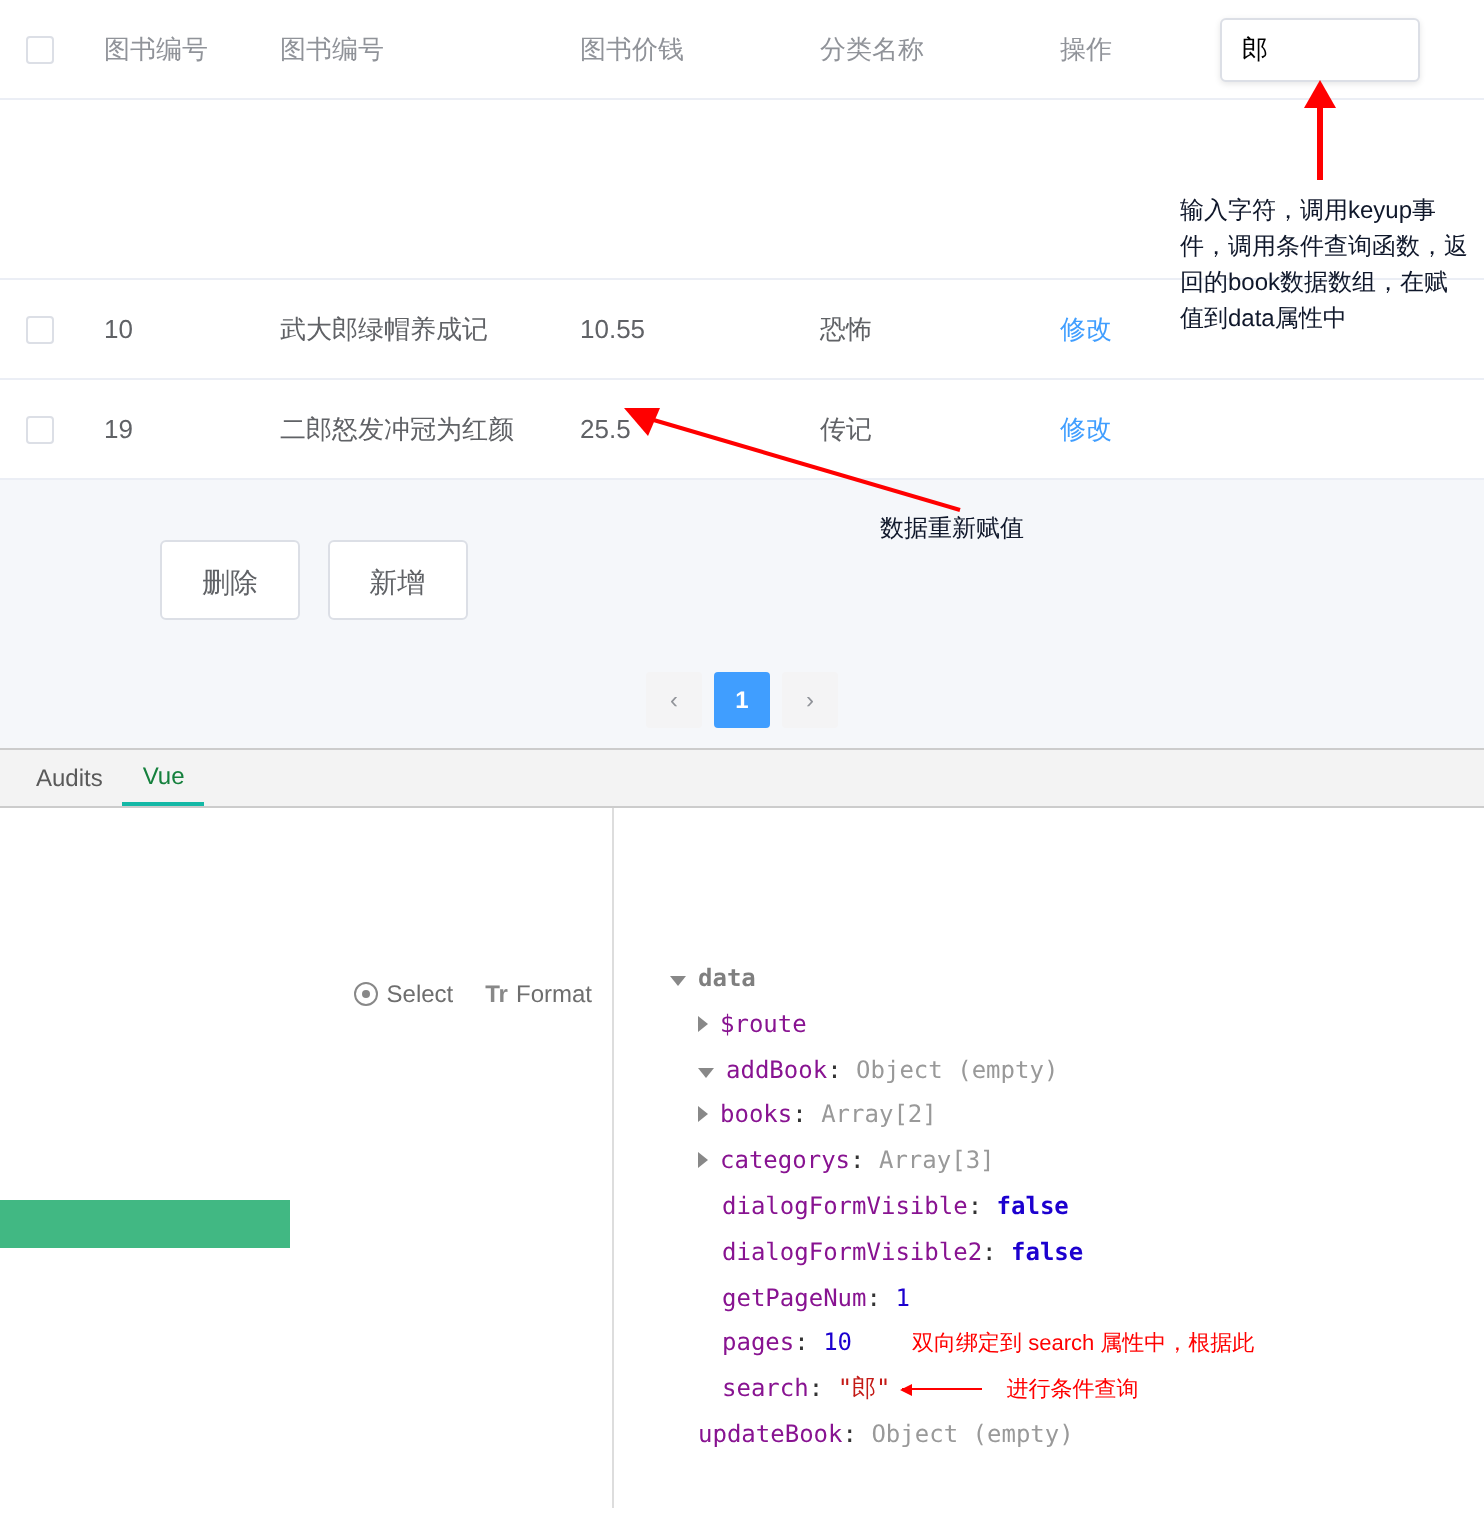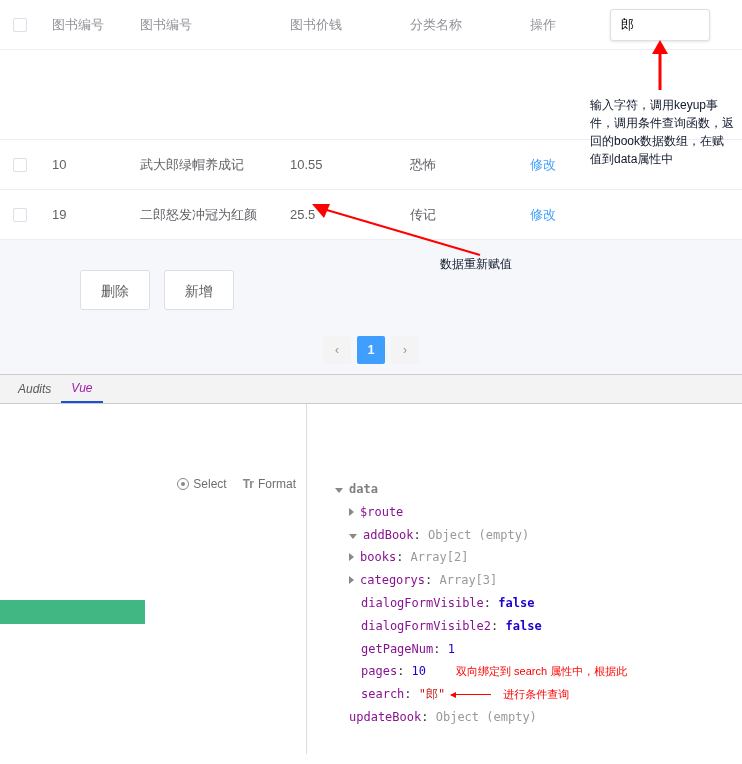--- a/index.html
+++ b/index.html
@@ -27,26 +27,26 @@
     .btn { display: inline-block; height: 40px; line-height: 40px; padding: 0 20px; background: #fff; border: 1px solid #dcdfe6; border-radius: 3px; color: #606266; font-size: 14px; margin-right: 10px; cursor: pointer; }
     
     
     .pagination { background: #f5f7fa; display: flex; justify-content: center; padding: 6px 0 10px 0; }
     .page-btn { width: 28px; height: 28px; display: flex; align-items: center; justify-content: center; background: #f4f4f5; color: #c0c4cc; border-radius: 2px; margin: 0 3px; font-size: 12px; }
     .page-btn.active { background: #409eff; color: #fff; font-weight: bold; }
     .page-btn.nav { color: #909399; }
     
     
     .devtools-tabs { display: flex; align-items: center; height: 30px; background: #f3f3f3; border-top: 1px solid #ccc; border-bottom: 1px solid #ccc; padding-left: 8px; font-size: 12px; color: #5a5a5a; }
-    .dt-tab { padding: 0 10px; height: 100%; display: flex; align-items: center; cursor: pointer; font-style: italic; }
-    .dt-tab.active { color: #a21caf; border-bottom: 2px solid #1d4ed8; }
+    .dt-tab { padding: 0 10px; height: 100%; display: flex; align-items: center; cursor: pointer; }
+    .dt-tab.active { color: #15803d; border-bottom: 2px solid #14b8a6; }
     
     .devtools-body { display: flex; border-top: 0; height: 350px; }
     .dt-left { width: 307px; border-right: 1px solid #ddd; background: #fff; position: relative; }
-    .dt-left-toolbar { display: flex; align-items: center; justify-content: flex-end; height: 40px; padding: 0 10px; gap: 16px; color: #6e6e6e; font-size: 12px; position: absolute; top: 60px; right: 0; left: 0; }
+    .dt-left-toolbar { display: flex; align-items: flex-end; justify-content: flex-end; height: 40px; padding: 0 10px; gap: 16px; color: #6e6e6e; font-size: 12px; position: absolute; top: 60px; right: 0; left: 0; }
     .tb-item { display: flex; align-items: center; gap: 4px; cursor: pointer; }
     .green-bar { position: absolute; bottom: 130px; left: 0; width: 145px; height: 24px; background: #41b883; }
     
     .dt-right { flex: 1; background: #fff; padding-top: 64px; }
     .dt-right-head { display: flex; align-items: center; gap: 14px; padding: 0 10px 10px 10px; border-bottom: 1px solid #eee; }
     .comp-tag { font-size: 16px; color: #aaa; }
     .comp-tag .name { color: #41b883; font-weight: 500; }
     .magnify { width: 14px; height: 14px; border: 1.5px solid #888; border-radius: 50%; position: relative; display: inline-block; }
     .magnify::after { content: ''; width: 6px; height: 1.5px; background: #888; position: absolute; bottom: -2px; right: -5px; transform: rotate(40deg); }
     .filter-input { border: none; color: #999; font-size: 12px; outline: none; }

